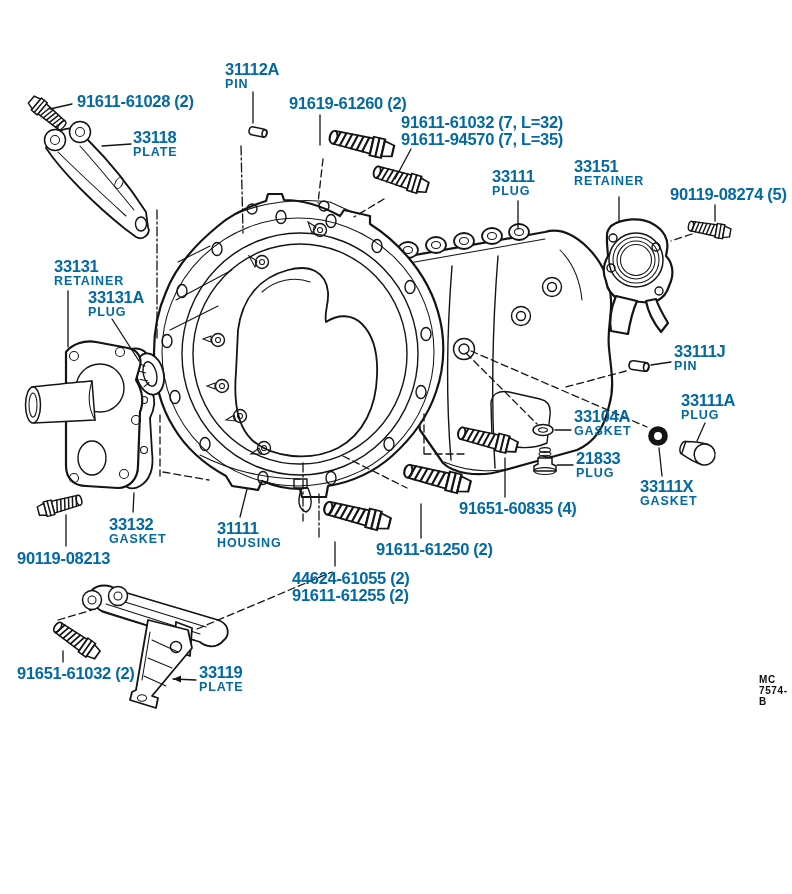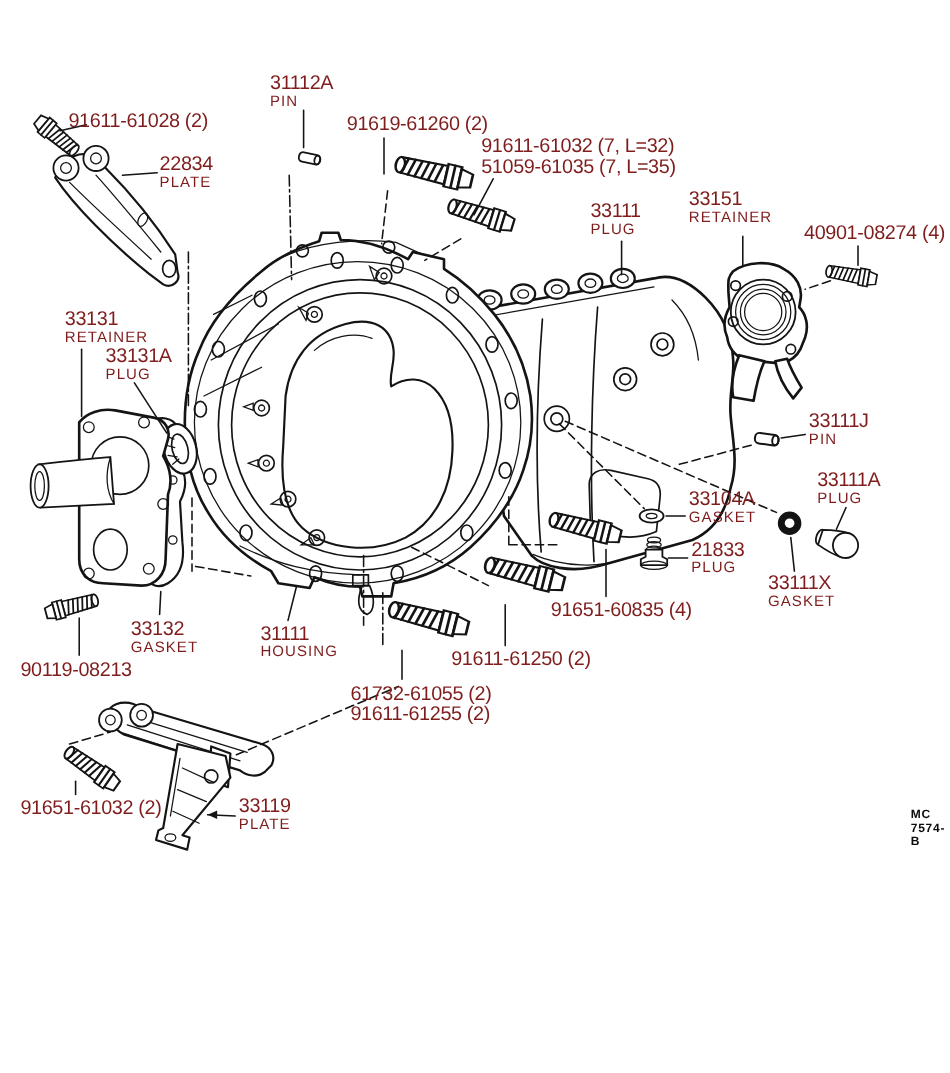--- a/index.html
+++ b/index.html
@@ -1,19 +1,19 @@
 <!DOCTYPE html>
 <html><head>
 <meta charset="utf-8">
 <style>
   html,body{margin:0;padding:0;background:#ffffff;}
   .stage{position:relative;width:792px;height:894px;background:#ffffff;overflow:hidden;
          font-family:"Liberation Sans",sans-serif;}
   .stage svg{position:absolute;left:0;top:0;}
-  .callout{position:absolute;color:#7f1d1d;font-weight:400;line-height:1.05;white-space:nowrap;}
+  .callout{position:absolute;color:#0369a1;font-weight:700;line-height:1.05;white-space:nowrap;}
   .callout .num{display:block;font-size:16.5px;letter-spacing:-0.3px;}
   .callout .sub{display:block;font-size:12.5px;letter-spacing:0.9px;margin-top:0px;}
   .fig-code{position:absolute;color:#0d0d0d;font-weight:700;font-size:10px;letter-spacing:0.6px;margin-left:45px;}
   
   .o{fill:#ffffff;stroke:#141414;stroke-width:2.2;stroke-linejoin:round;}
   .o2{fill:#ffffff;stroke:#141414;stroke-width:1.8;stroke-linejoin:round;}
   .d{fill:none;stroke:#141414;stroke-width:1.4;stroke-linejoin:round;stroke-linecap:round;}
   .t{fill:none;stroke:#141414;stroke-width:1.05;stroke-linecap:round;}
   .hw{fill:#ffffff;stroke:#141414;stroke-width:1.5;}
   .hd{fill:none;stroke:#141414;stroke-width:1.5;stroke-linecap:round;}
@@ -300,48 +300,48 @@
     <path class="ld" d="M240,517 L247,489"></path>
     <path class="ld" d="M66,546 L66,515"></path>
     <path class="ld" d="M421,538 L421,504"></path>
     <path class="ld" d="M335,566 L335,542"></path>
     <path class="ld" d="M63,662 L63,651"></path>
     <path class="ld" d="M196,680 L173,679"></path>
     <path class="blk" d="M173,679 L181,675.5 L181,682.5 Z"></path>
   </g>
 </svg>
 
-  <div class="callout" style="left:57px;top:93px">
+  <div class="callout" style="left:77px;top:93px">
       <span class="num">91611-61028 (2)</span>
     </div>
   <div class="callout" style="left:133px;top:129px">
-      <span class="num">22834</span>
+      <span class="num">33118</span>
       <span class="sub">PLATE</span>
     </div>
   <div class="callout" style="left:225px;top:61px">
       <span class="num">31112A</span>
       <span class="sub">PIN</span>
     </div>
   <div class="callout" style="left:289px;top:95px">
       <span class="num">91619-61260 (2)</span>
     </div>
   <div class="callout" style="left:401px;top:114px">
       <span class="num">91611-61032 (7, L=32)</span>
-      <span class="num">51059-61035 (7, L=35)</span>
+      <span class="num">91611-94570 (7, L=35)</span>
     </div>
   <div class="callout" style="left:492px;top:168px">
       <span class="num">33111</span>
       <span class="sub">PLUG</span>
     </div>
   <div class="callout" style="left:574px;top:158px">
       <span class="num">33151</span>
       <span class="sub">RETAINER</span>
     </div>
   <div class="callout" style="left:670px;top:186px">
-      <span class="num">40901-08274 (4)</span>
+      <span class="num">90119-08274 (5)</span>
     </div>
   <div class="callout" style="left:54px;top:258px">
       <span class="num">33131</span>
       <span class="sub">RETAINER</span>
     </div>
   <div class="callout" style="left:88px;top:289px">
       <span class="num">33131A</span>
       <span class="sub">PLUG</span>
     </div>
   <div class="callout" style="left:674px;top:343px">
@@ -375,21 +375,21 @@
       <span class="num">31111</span>
       <span class="sub">HOUSING</span>
     </div>
   <div class="callout" style="left:17px;top:550px">
       <span class="num">90119-08213</span>
     </div>
   <div class="callout" style="left:376px;top:541px">
       <span class="num">91611-61250 (2)</span>
     </div>
   <div class="callout" style="left:292px;top:570px">
-      <span class="num">61732-61055 (2)</span>
+      <span class="num">44624-61055 (2)</span>
       <span class="num">91611-61255 (2)</span>
     </div>
   <div class="callout" style="left:17px;top:665px">
       <span class="num">91651-61032 (2)</span>
     </div>
   <div class="callout" style="left:199px;top:664px">
       <span class="num">33119</span>
       <span class="sub">PLATE</span>
     </div>
 

